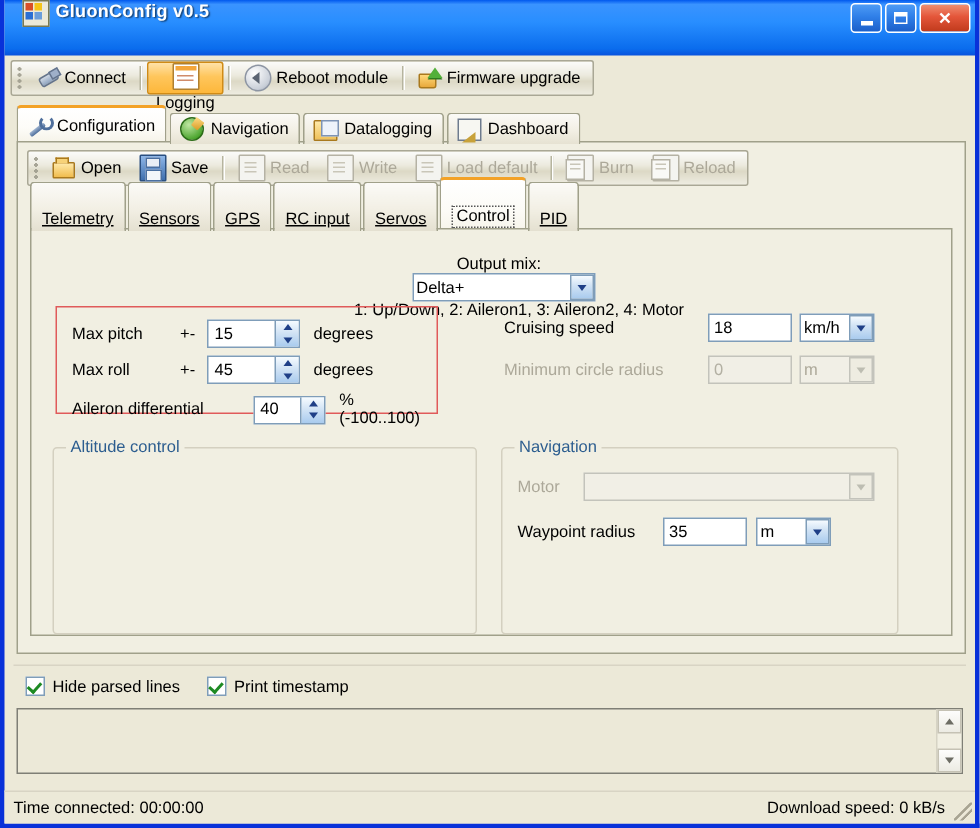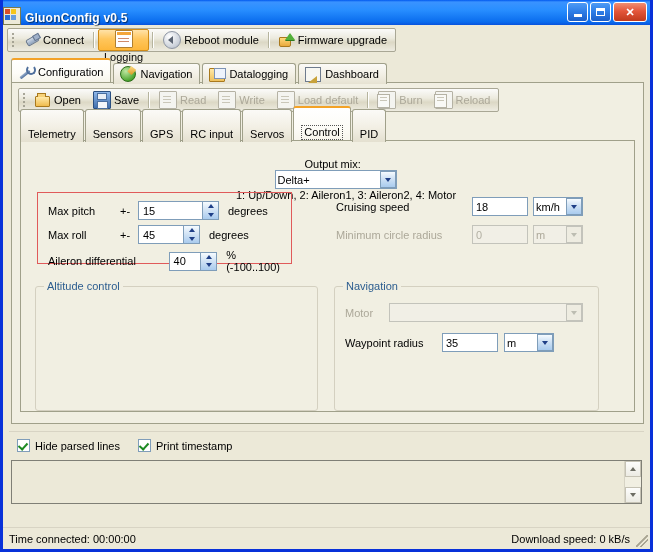--- a/index.html
+++ b/index.html
@@ -17,26 +17,26 @@
   
   .window {
     position: absolute; left:0; top:0;
     width: 653px; height: 552px;
     box-sizing: border-box;
     border: 3px solid #0831d9;
     border-top: none;
     background: #ece9d8;
   }
   .titlebar {
-    height: 25px;
+    height: 37px;
     background: linear-gradient(to bottom,
         #0058ee 0%, #3a93ff 8%, #288eff 40%,
         #0a6ced 88%, #0852dd 100%);
-    display: flex; align-items: flex-end;
-    padding-left: 0;
+    display: flex; align-items: flex-start;
+    padding-left: 12px;
     position: relative;
   }
   .title-icon {
     width: 16px; height: 16px;
     margin-right: 4px;
     background: #ece9d8;
     border: 1px solid #7a7a52;
     position: relative;
     flex: 0 0 auto;
   }
@@ -303,21 +303,21 @@
     height: 18px;
     line-height: 17px;
     padding: 16px 7px;
     margin-right: 1px;
     box-sizing: border-box;
     background: linear-gradient(to bottom,#fbfaf7 0%, #f2efe4 55%, #e4e0d0 100%);
     border: 1px solid #a0a08a;
     border-bottom: none;
     border-radius: 3px 3px 0 0;
     font-size: 11px;
-    position: relative; top: 2px;
+    position: relative; top: 2px; text-decoration: underline;
   }
   .itab.selected {
     height: 21px; top: 0; line-height: 19px;
     background: linear-gradient(to bottom,#ffffff 0%,#fcfbf6 65%,#f7f5ec 100%);
     border-top: 2px solid #f3a227;
     z-index: 4;
   }
   .itab.selected .focusrect {
     border: 1px dotted #555;
     padding: 0 2px;
@@ -624,21 +624,21 @@
             </span>
         </div>
         <span class="lbl" style="margin-left:21px;">1: Up/Down, 2: Aileron1, 3: Aileron2, 4: Motor</span>
       </div>
 
       <div class="redbox" style="position:absolute; left:16px; top:51px; width:255px; height:72px;">
 
         <div class="row" style="margin:8px 0 0 10px;">
           <span class="lbl" style="width:72px;">Max pitch</span>
           <span class="lbl" style="width:18px;">+-</span>
-          <div class="spin" style="width:81px;">
+          <div class="spin" style="width:62px;">
             <span class="sval">15</span>
             <span class="sbtns">
               <span class="sb up">
                   <span class="a"></span>
                 </span>
               <span class="sb dn">
                   <span class="a"></span>
                 </span>
             </span>
           </div>

